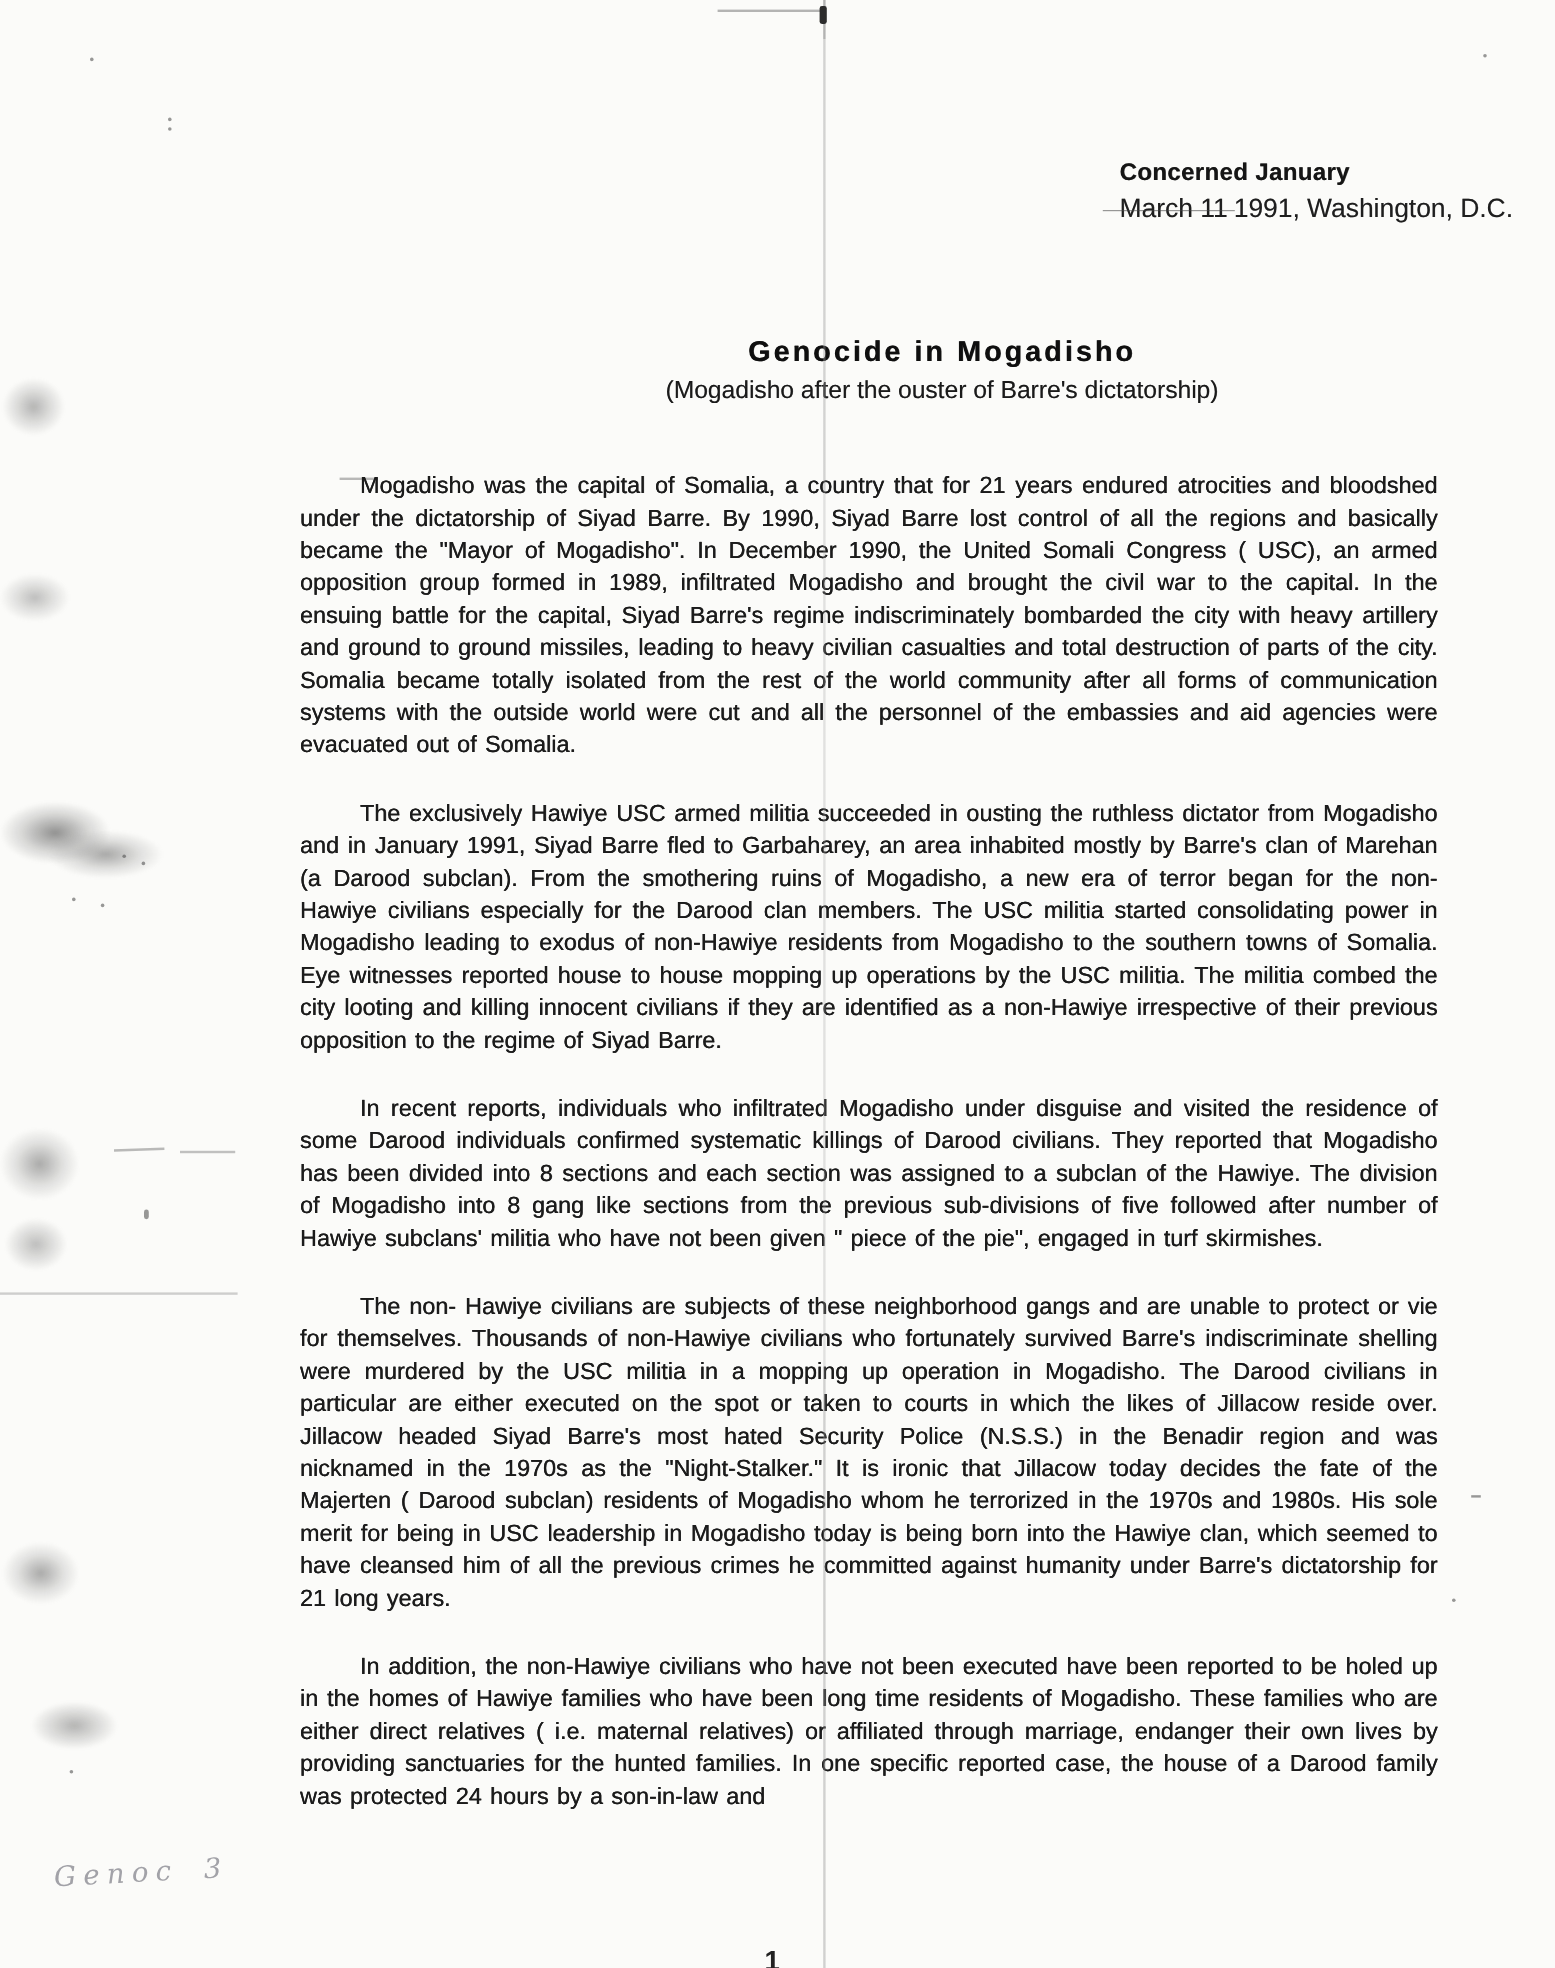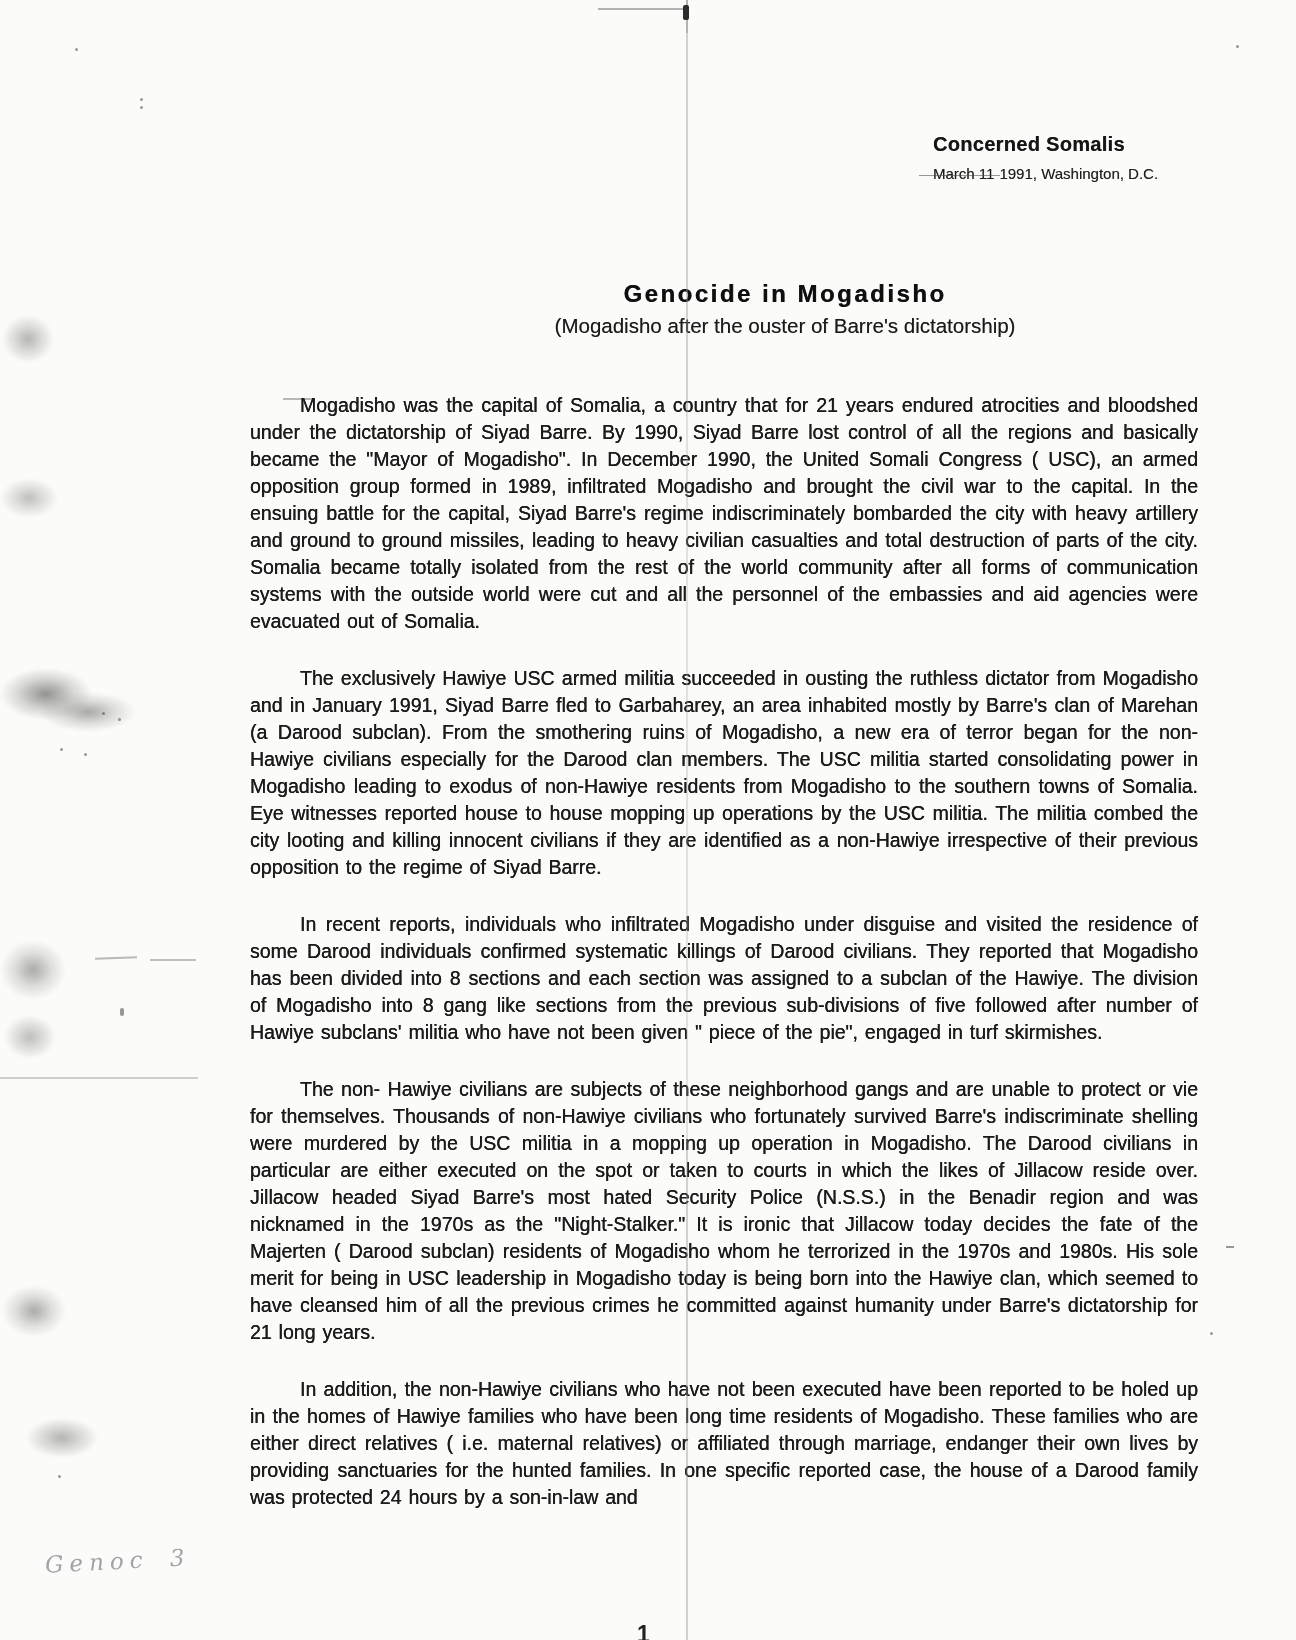--- a/index.html
+++ b/index.html
@@ -8,21 +8,21 @@
     width:1296px;height:1640px;
     background:#fbfbf9;
     overflow:hidden;
     font-family:"Liberation Sans", sans-serif;
     color:#1c1c1c;
   }
   
   .letterhead{position:absolute;left:933px;top:130px;line-height:29px;}
   .org{font-weight:bold;font-size:20px;letter-spacing:.3px;color:#151515;
        text-shadow:.3px 0 0 rgba(20,20,20,.7);}
-  .dateline{font-size:15px;color:#1e1e1e;text-shadow:.2px 0 0 rgba(30,30,30,.5);}
+  .dateline{font-size:22px;color:#1e1e1e;text-shadow:.2px 0 0 rgba(30,30,30,.5);}
   .struck{position:relative;display:inline-block;}
   .struck::after{content:"";position:absolute;left:-14px;right:-6px;top:54%;
        height:1.6px;background:rgba(70,70,70,.55);}
   .date-rest{padding-left:5px;}
   
   .title-block{position:absolute;left:350px;top:280px;width:870px;text-align:center;}
   .doc-title{margin:0;font-size:24px;font-weight:bold;letter-spacing:2.5px;color:#0f0f0f;
        text-shadow:.4px 0 0 rgba(10,10,10,.8);}
   .doc-subtitle{margin-top:6px;font-size:20.5px;color:#1a1a1a;
        text-shadow:.2px 0 0 rgba(25,25,25,.55);}
@@ -114,21 +114,21 @@
   <div class="dot" style="left:84px;top:753px;"></div>
   <div class="dot" style="left:102px;top:712px;"></div>
   <div class="dot" style="left:118px;top:718px;"></div>
   <div class="dot" style="left:120px;top:1008px;width:4px;height:8px;border-radius:2px;"></div>
   <div class="dot" style="left:1236px;top:45px;"></div>
   <div class="dot" style="left:1226px;top:1246px;width:8px;height:2px;border-radius:0;"></div>
   <div class="dot" style="left:1210px;top:1332px;"></div>
   <div class="dot" style="left:58px;top:1475px;"></div>
 
   <div class="letterhead">
-    <div class="org">Concerned Somalis</div>
+    <div class="org">Concerned January</div>
     <div class="dateline"><span class="struck">March 11</span><span class="date-rest">1991,  Washington, D.C.</span></div>
   </div>
 
   <div class="title-block">
     <h1 class="doc-title">Genocide in Mogadisho</h1>
     <div class="doc-subtitle">(Mogadisho after the ouster of Barre's dictatorship)</div>
   </div>
 
   <div class="body-text">
     <p>Mogadisho was the capital of Somalia, a country that for 21 years endured atrocities and bloodshed under the dictatorship of Siyad Barre.  By 1990, Siyad Barre lost control of all the regions and basically became the "Mayor of Mogadisho".  In December 1990, the United Somali Congress ( USC), an armed opposition group formed in 1989, infiltrated Mogadisho and brought the civil war to the capital. In the ensuing battle for the capital, Siyad Barre's regime indiscriminately bombarded the city with heavy artillery and ground to ground missiles, leading to heavy civilian casualties and total destruction of parts of the city.  Somalia became totally isolated from the rest of the world community after all forms of communication systems with the outside world were  cut and all the personnel of the embassies and aid agencies were evacuated out of Somalia.</p>

